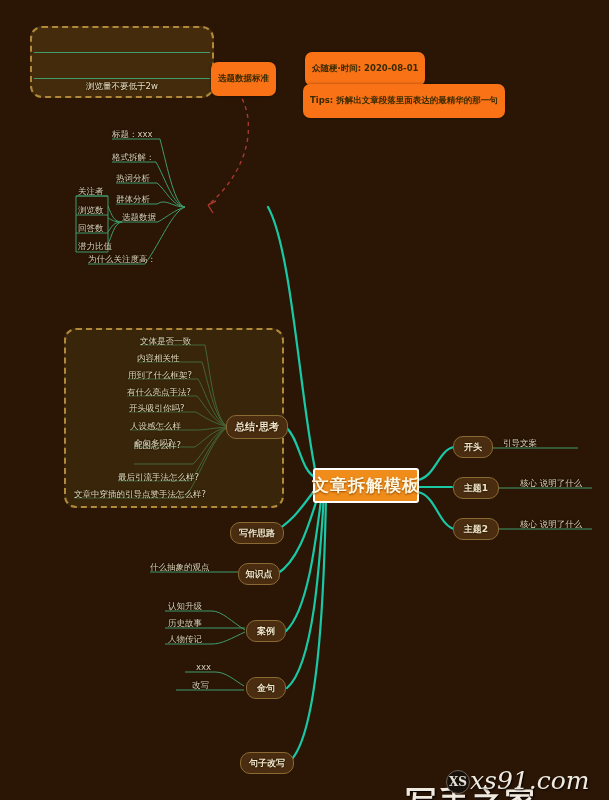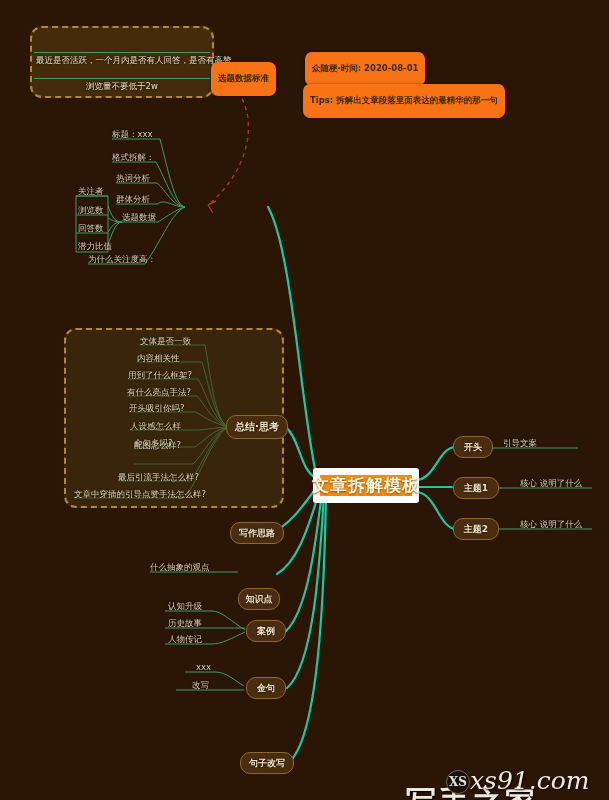--- a/index.html
+++ b/index.html
@@ -30,21 +30,21 @@
     background:#4a2d10;
     border:1px solid #8a6a33;
     border-radius:10px;
     font-weight:bold;
     color:#f4e6c6;
     text-shadow:0 0 2px #000;
   }
   
   .center-node{
     background:#f08c1a;
-    border:7px solid #ffffff;
+    border:2px solid #ffffff;
     color:#fff6e0;
     font-weight:bold;
     font-size:17px;
     letter-spacing:1px;
     text-shadow:0 1px 2px #8a4800;
     border-radius:3px;
   }
   
   .sticky{
     background:#f97316;
@@ -200,21 +200,20 @@
 
       <path d="M418,487 H452"></path>
 
       <path d="M418,492 C436,496 438,524 454,529"></path>
     </g>
   </svg>
 
   <div class="groupbox" style="left:30px;top:26px;width:184px;height:72px;">
   </div>
   <div style="position:absolute;left:34px;top:52px;width:176px;border-top:1px solid #3f9c6d;"></div>
-  <div class="boxrow" style="left:36px;top:55px;width:172px;">最近是否活跃，一个月内是否有人回答，是否有高赞</div>
   <div style="position:absolute;left:34px;top:78px;width:176px;border-top:1px solid #3f9c6d;"></div>
   <div class="boxrow" style="left:36px;top:81px;width:172px;">浏览量不要低于2w</div>
 
   <div class="pill sticky" style="left:211px;top:62px;">选题数据标准</div>
 
   <div class="pill sticky" style="left:305px;top:52px;">众随梗·时间: 2020-08-01</div>
 
   <div class="pill sticky" style="left:303px;top:84px;">Tips: 拆解出文章段落里面表达的最精华的那一句</div>
 
   <div class="leaf" style="left:112px;top:129px;">标题：xxx</div>
@@ -243,21 +242,21 @@
   <div class="leaf tan" style="left:118px;top:472px;">最后引流手法怎么样?</div>
   <div class="leaf tan" style="left:74px;top:489px;">文章中穿插的引导点赞手法怎么样?</div>
 
   <div class="pill capsule" style="left:226px;top:415px;width:62px;height:24px;font-size:10px;">总结·思考</div>
 
   <div class="pill center-node" style="left:313px;top:468px;width:106px;height:35px;">文章拆解模板</div>
 
   <div class="pill capsule" style="left:230px;top:522px;width:54px;height:22px;font-size:9px;">写作思路</div>
 
   <div class="leaf" style="left:150px;top:562px;">什么抽象的观点</div>
-  <div class="pill capsule" style="left:238px;top:563px;width:42px;height:22px;font-size:9px;margin-top:25px;">知识点</div>
+  <div class="pill capsule" style="left:238px;top:563px;width:42px;height:22px;font-size:9px;">知识点</div>
 
   <div class="leaf" style="left:168px;top:601px;">认知升级</div>
   <div class="leaf" style="left:168px;top:618px;">历史故事</div>
   <div class="leaf" style="left:168px;top:634px;">人物传记</div>
   <div class="pill capsule" style="left:246px;top:620px;width:40px;height:22px;font-size:9px;">案例</div>
 
   <div class="leaf" style="left:196px;top:662px;">xxx</div>
   <div class="leaf" style="left:192px;top:680px;">改写</div>
   <div class="pill capsule" style="left:246px;top:677px;width:40px;height:22px;font-size:9px;">金句</div>
 

